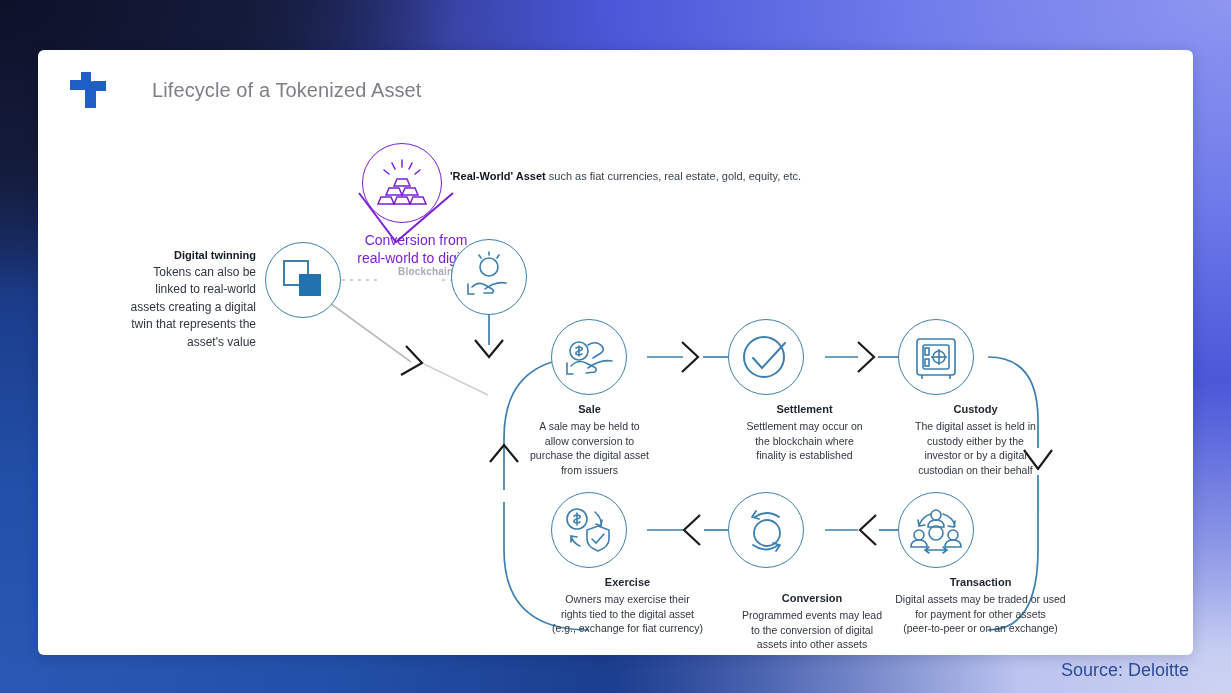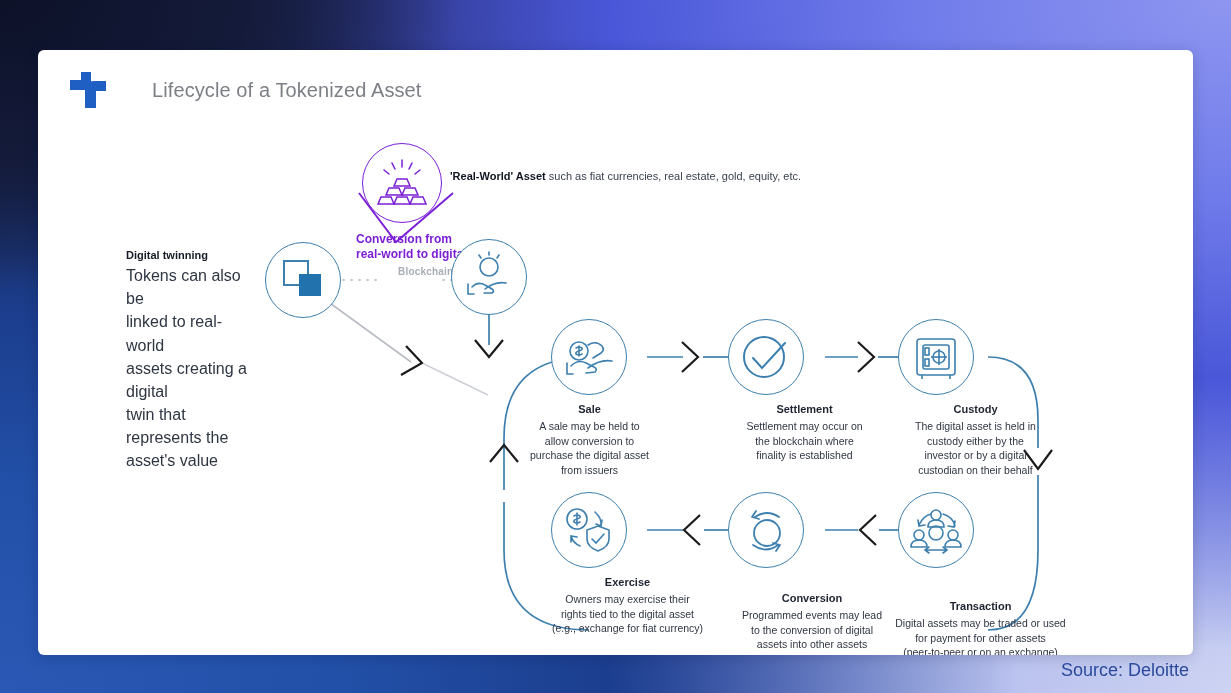--- a/index.html
+++ b/index.html
@@ -45,28 +45,28 @@
   }
   .circ.blue{border:1.6px solid #3d7fae;}
   .circ.purple{border:1.8px solid #7b1fd6;}
 
   .lbl{position:absolute;text-align:center;line-height:1.38;}
   .lbl .t{font-weight:700;color:#1d2330;font-size:11px;display:block;margin-bottom:2px;}
   .lbl .d{color:#2f3643;font-size:10.5px;display:block;}
 
   .side-lbl{position:absolute;line-height:1.45;}
   .side-lbl .t{font-weight:700;color:#141a26;font-size:11px;display:block;}
-  .side-lbl .d{color:#2f3643;font-size:16px;display:block;}
+  .side-lbl .d{color:#2f3643;font-size:12px;display:block;}
 
   .rw-text{position:absolute;font-size:11px;color:#3a4150;white-space:nowrap;}
   .rw-text b{color:#101521;font-weight:700;}
 
   .conv-lbl{
-    position:absolute;color:#7b1fd6;font-weight:700;font-size:12px;
-    line-height:1.25;white-space:nowrap;
+    position:absolute;color:#7b1fd6;font-weight:400;font-size:14px;
+    line-height:1.25;text-align:center;white-space:nowrap;
   }
   .chain-lbl{
     position:absolute;color:#a9adb6;font-weight:700;font-size:10px;letter-spacing:.2px;
   }
 
   
   .source{
     position:absolute;right:42px;bottom:12px;
     color:#2b4a9c;font-size:18px;font-family:"Liberation Sans", sans-serif;
   }
@@ -159,21 +159,21 @@
       <span>Conversion from</span><br>
       <span>real-world to digital</span>
     </div>
 
     <div class="circ blue" style="left:227px;top:192px;width:76px;height:76px;">
       <svg width="74" height="74" viewBox="0 0 74 74">
         <rect x="18" y="18" width="24" height="24" fill="#fff" stroke="#3d7fae" stroke-width="2"></rect>
         <rect x="33" y="31" width="22" height="22" fill="#2273ad"></rect>
       </svg>
     </div>
-    <div class="side-lbl" style="left:88px;top:198px;width:130px;text-align:left;">
+    <div class="side-lbl" style="left:88px;top:198px;width:130px;text-align:right;">
       <span class="t">Digital twinning</span>
       <span class="d">Tokens can also be</span>
       <span class="d">linked to real-world</span>
       <span class="d">assets creating a digital</span>
       <span class="d">twin that represents the</span>
       <span class="d">asset's value</span>
     </div>
 
     <div class="chain-lbl" style="left:340px;top:216px;margin-left:20px;">Blockchain</div>
 
@@ -293,21 +293,21 @@
           <path d="M12 54 q0 -7 8 -7 q8 0 8 7 z"></path>
           <circle cx="54" cy="42" r="5"></circle>
           <path d="M46 54 q0 -7 8 -7 q8 0 8 7 z"></path>
           <circle cx="37" cy="40" r="7"></circle>
           <path d="M20 32 q4 -9 12 -11 M19 27 l1 6 l6 -1"></path>
           <path d="M44 21 q10 3 12 12 M56 28 l-1 6 l-6 -1"></path>
           <path d="M28 57 h18 M30 54 l-4 3 l4 3 M44 54 l4 3 l-4 3"></path>
         </g>
       </svg>
     </div>
-    <div class="lbl" style="left:840px;top:549px;width:205px;">
+    <div class="lbl" style="left:840px;top:525px;width:205px;">
       <span class="t">Transaction</span>
       <span class="d">Digital assets may be traded or used</span>
       <span class="d">for payment for other assets</span>
       <span class="d">(peer-to-peer or on an exchange)</span>
     </div>
 
   </div>
 
   <div class="source no-sel">Source: Deloitte</div>
 

